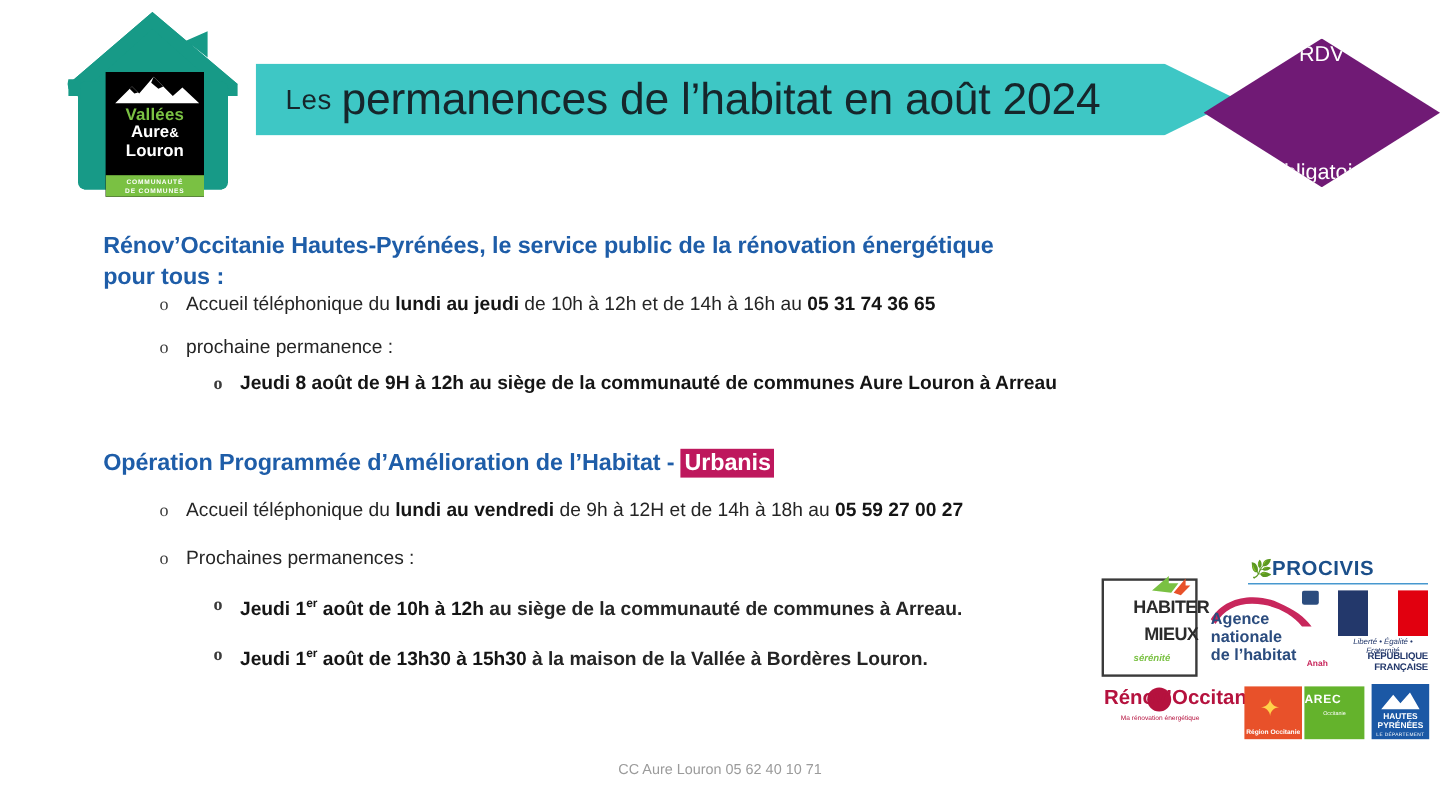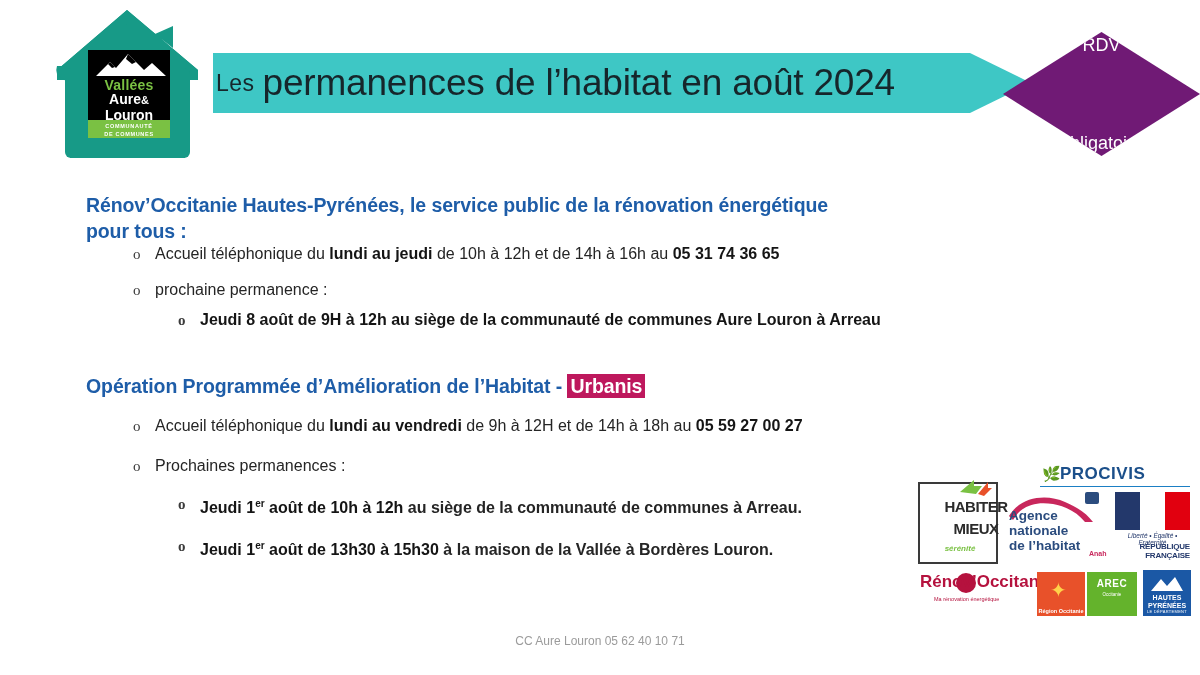--- a/index.html
+++ b/index.html
@@ -12,21 +12,21 @@
   }
   .slide{position:relative;width:1200px;height:675px;}
 
   
   .header{position:absolute;left:0;top:0;width:1200px;height:175px;}
 
   
   .house{position:absolute;left:55px;top:8px;width:145px;height:152px;}
   .house svg{display:block;}
   .logo-box{
-    position:absolute;left:33px;top:42px;width:82px;height:88px;
+    position:absolute;left:33px;top:52px;width:82px;height:104px;
     background:#000000;overflow:hidden;
   }
   .logo-mtn{position:absolute;left:0;top:0;width:82px;height:30px;}
   .logo-valle{
     position:absolute;left:0;top:27px;width:82px;text-align:center;
     color:#7ac143;font-size:14px;font-weight:bold;letter-spacing:.2px;
     font-family:"Liberation Sans", sans-serif;
   }
   .logo-aure{
     position:absolute;left:0;top:42px;width:82px;text-align:center;
@@ -45,21 +45,21 @@
   }
 
   
   .banner{
     position:absolute;left:213px;top:53px;width:818px;height:60px;
     background:#3ec7c5;
     clip-path:polygon(0 0, 757px 0, 818px 30px, 757px 60px, 0 60px);
     display:flex;align-items:center;
   }
   .banner-les{
-    font-size:23px;color:#16262b;padding-left:3px;letter-spacing:.5px;
+    font-size:23px;color:#16262b;padding-left:25px;letter-spacing:.5px;
     font-family:"Liberation Sans", sans-serif;
   }
   .banner-main{
     font-size:37px;color:#16262b;padding-left:8px;letter-spacing:-.2px;
   }
 
   
   .diamond{
     position:absolute;left:1003px;top:32px;width:197px;height:124px;
     background:#701a75;
@@ -184,21 +184,21 @@
   }
   .occ .oc-star{
     position:absolute;left:13px;top:6px;color:#ffd24a;font-size:20px;
   }
 
   .arec{
     position:absolute;left:172px;top:110px;width:50px;height:44px;
     background:#64b32c;
   }
   .arec .ar-t{
-    position:absolute;left:0;top:6px;width:50px;text-align:center;
+    position:absolute;left:0;top:6px;width:50px;text-align:left;
     color:#ffffff;font-size:10px;font-weight:bold;letter-spacing:.6px;
   }
   .arec .ar-s{
     position:absolute;left:0;top:20px;width:50px;text-align:center;
     color:#ffffff;font-size:4.5px;line-height:6px;
   }
 
   .hp{
     position:absolute;left:228px;top:108px;width:48px;height:46px;
     background:#1b58a5;

